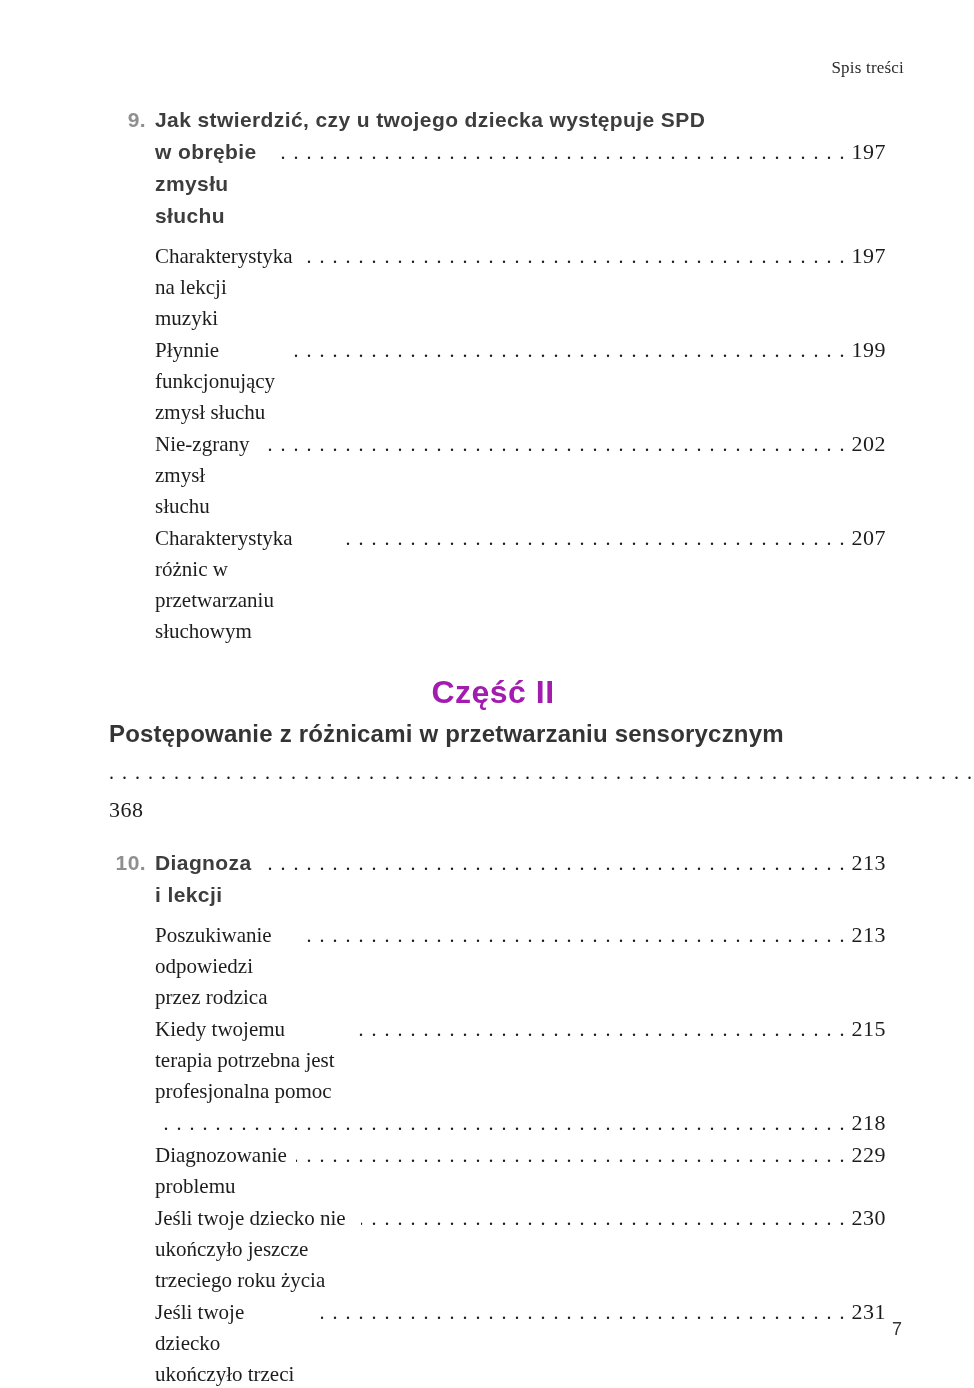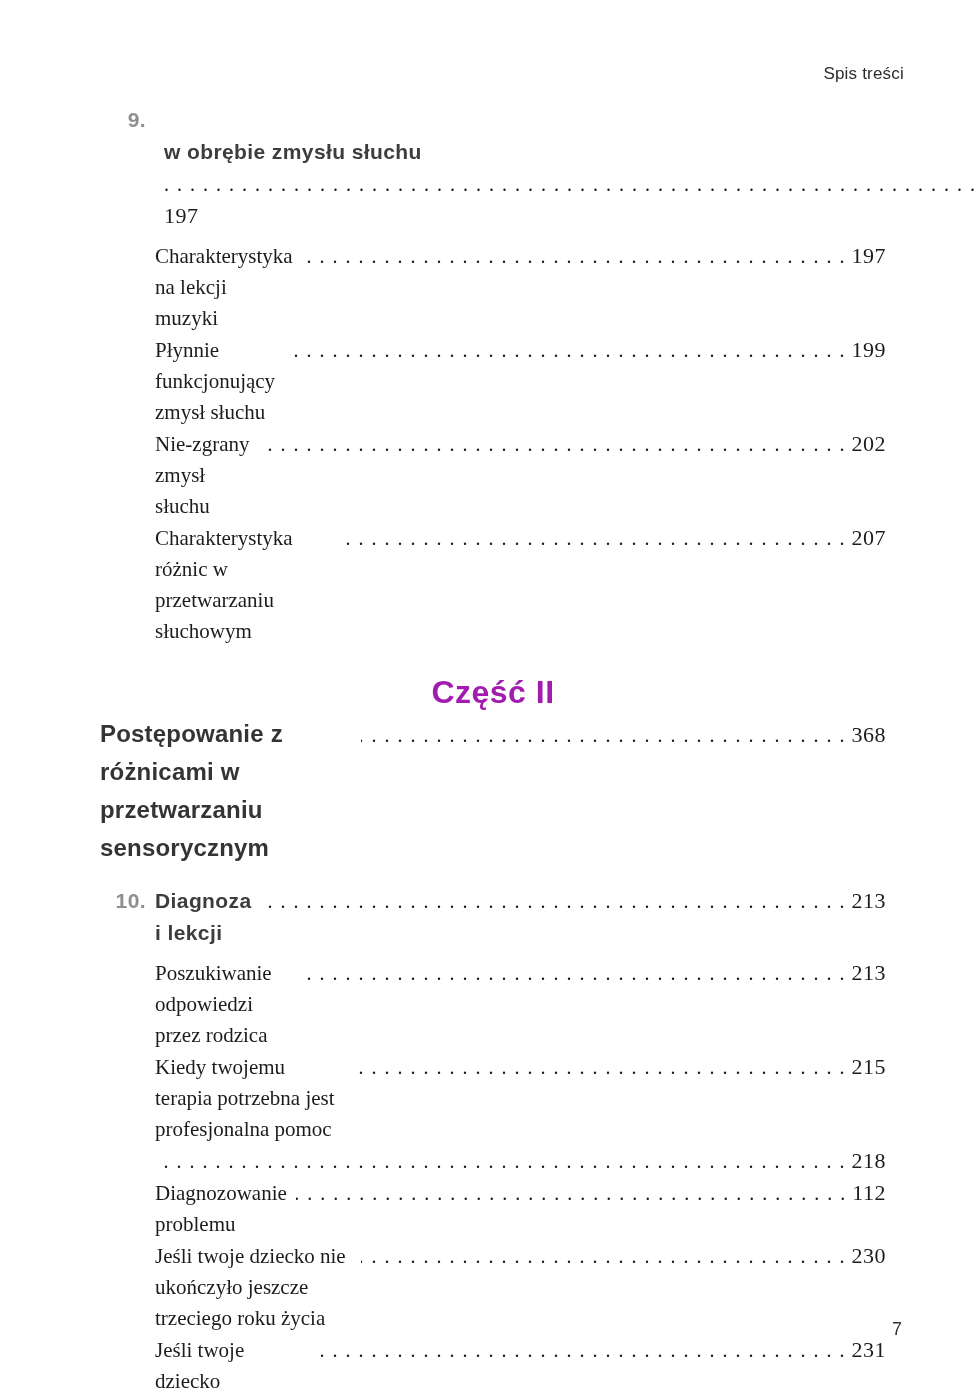--- a/index.html
+++ b/index.html
@@ -13,22 +13,22 @@
   .page{
     position:relative;
     width:974px;height:1388px;
     margin:0 auto;
     background:var(--background,#fff);
     overflow:hidden;
     font-family:"Liberation Serif","DejaVu Serif",serif;
     color:var(--body-text,#1c1c1c);
   }
   .running-header{
-    position:absolute;top:64px;right:70px;
-    font-family:Liberation Sans, sans-serif;
+    position:absolute;top:58px;right:70px;
+    font-family:Liberation Serif, serif;
     font-size:17px;color:#2b2b2b;letter-spacing:.2px;
   }
   .footer-page{
     position:absolute;bottom:48px;right:72px;
     font-family:"Liberation Sans","DejaVu Sans",sans-serif;
     font-size:18px;color:#333;
   }
   .content{
     position:absolute;left:100px;top:104px;width:786px;
   }
@@ -39,21 +39,21 @@
     font-weight:700;font-size:21px;letter-spacing:.4px;
     color:var(--chapter-title-dark,#3d3d3d);
     line-height:32px;
   }
   .chapter-head{margin-top:12px;}
   .chapter-head.first{margin-top:0;}
   .chapter-row .num{
     flex:0 0 46px;text-align:right;margin-right:9px;
     color:var(--chapter-number-gray,#8f8f8f);
   }
-  .indented{padding-left:55px;flex-direction:column;}
+  .indented{padding-left:55px;}
   
   .sub-row{
     font-size:21px;line-height:31px;
     padding-left:55px;
   }
   .subs{margin-top:8px;margin-bottom:4px;}
   
   .leader{
     flex:1 1 auto;min-width:26px;
     overflow:hidden;white-space:nowrap;direction:rtl;
@@ -74,35 +74,36 @@
   
   .part-block{margin-top:24px;margin-bottom:18px;}
   .part-label{
     font-family:"Liberation Sans","DejaVu Sans",sans-serif;
     font-weight:700;font-size:32px;color:#a21caf;
     text-align:center;line-height:42px;letter-spacing:.5px;
   }
   .part-row{
     font-family:"Liberation Sans","DejaVu Sans",sans-serif;
     font-weight:700;font-size:24px;color:#343434;
-    line-height:38px;margin-top:2px;letter-spacing:.2px;
+    line-height:38px;margin-top:2px;letter-spacing:.2px;flex-direction:column;
   }
 </style>
 </head>
 <body>
 
 <div class="page">
 
   <div class="running-header">Spis treści</div>
 
   <main class="content">
 
     <section>
       <div class="row chapter-row chapter-head first">
         <span class="num">9.</span>
+        <span>Jak stwierdzić, czy u twojego dziecka występuje SPD</span>
       </div>
       <div class="row chapter-row indented">
         <span>w obrębie zmysłu słuchu</span>
         <span class="leader"></span>
         <span class="pageno">197</span>
       </div>
       <div class="subs">
         <div class="row sub-row">
           <span>Charakterystyka na lekcji muzyki</span>
           <span class="leader"></span>
@@ -153,21 +154,21 @@
           <span class="leader"></span>
           <span class="pageno">215</span>
         </div>
         <div class="row sub-row">
           <span class="leader"></span>
           <span class="pageno">218</span>
         </div>
         <div class="row sub-row">
           <span>Diagnozowanie problemu</span>
           <span class="leader"></span>
-          <span class="pageno">112</span>
+          <span class="pageno">229</span>
         </div>
         <div class="row sub-row">
           <span>Jeśli twoje dziecko nie ukończyło jeszcze trzeciego roku życia</span>
           <span class="leader"></span>
           <span class="pageno">230</span>
         </div>
         <div class="row sub-row">
           <span>Jeśli twoje dziecko ukończyło trzeci rok życia</span>
           <span class="leader"></span>
           <span class="pageno">231</span>

